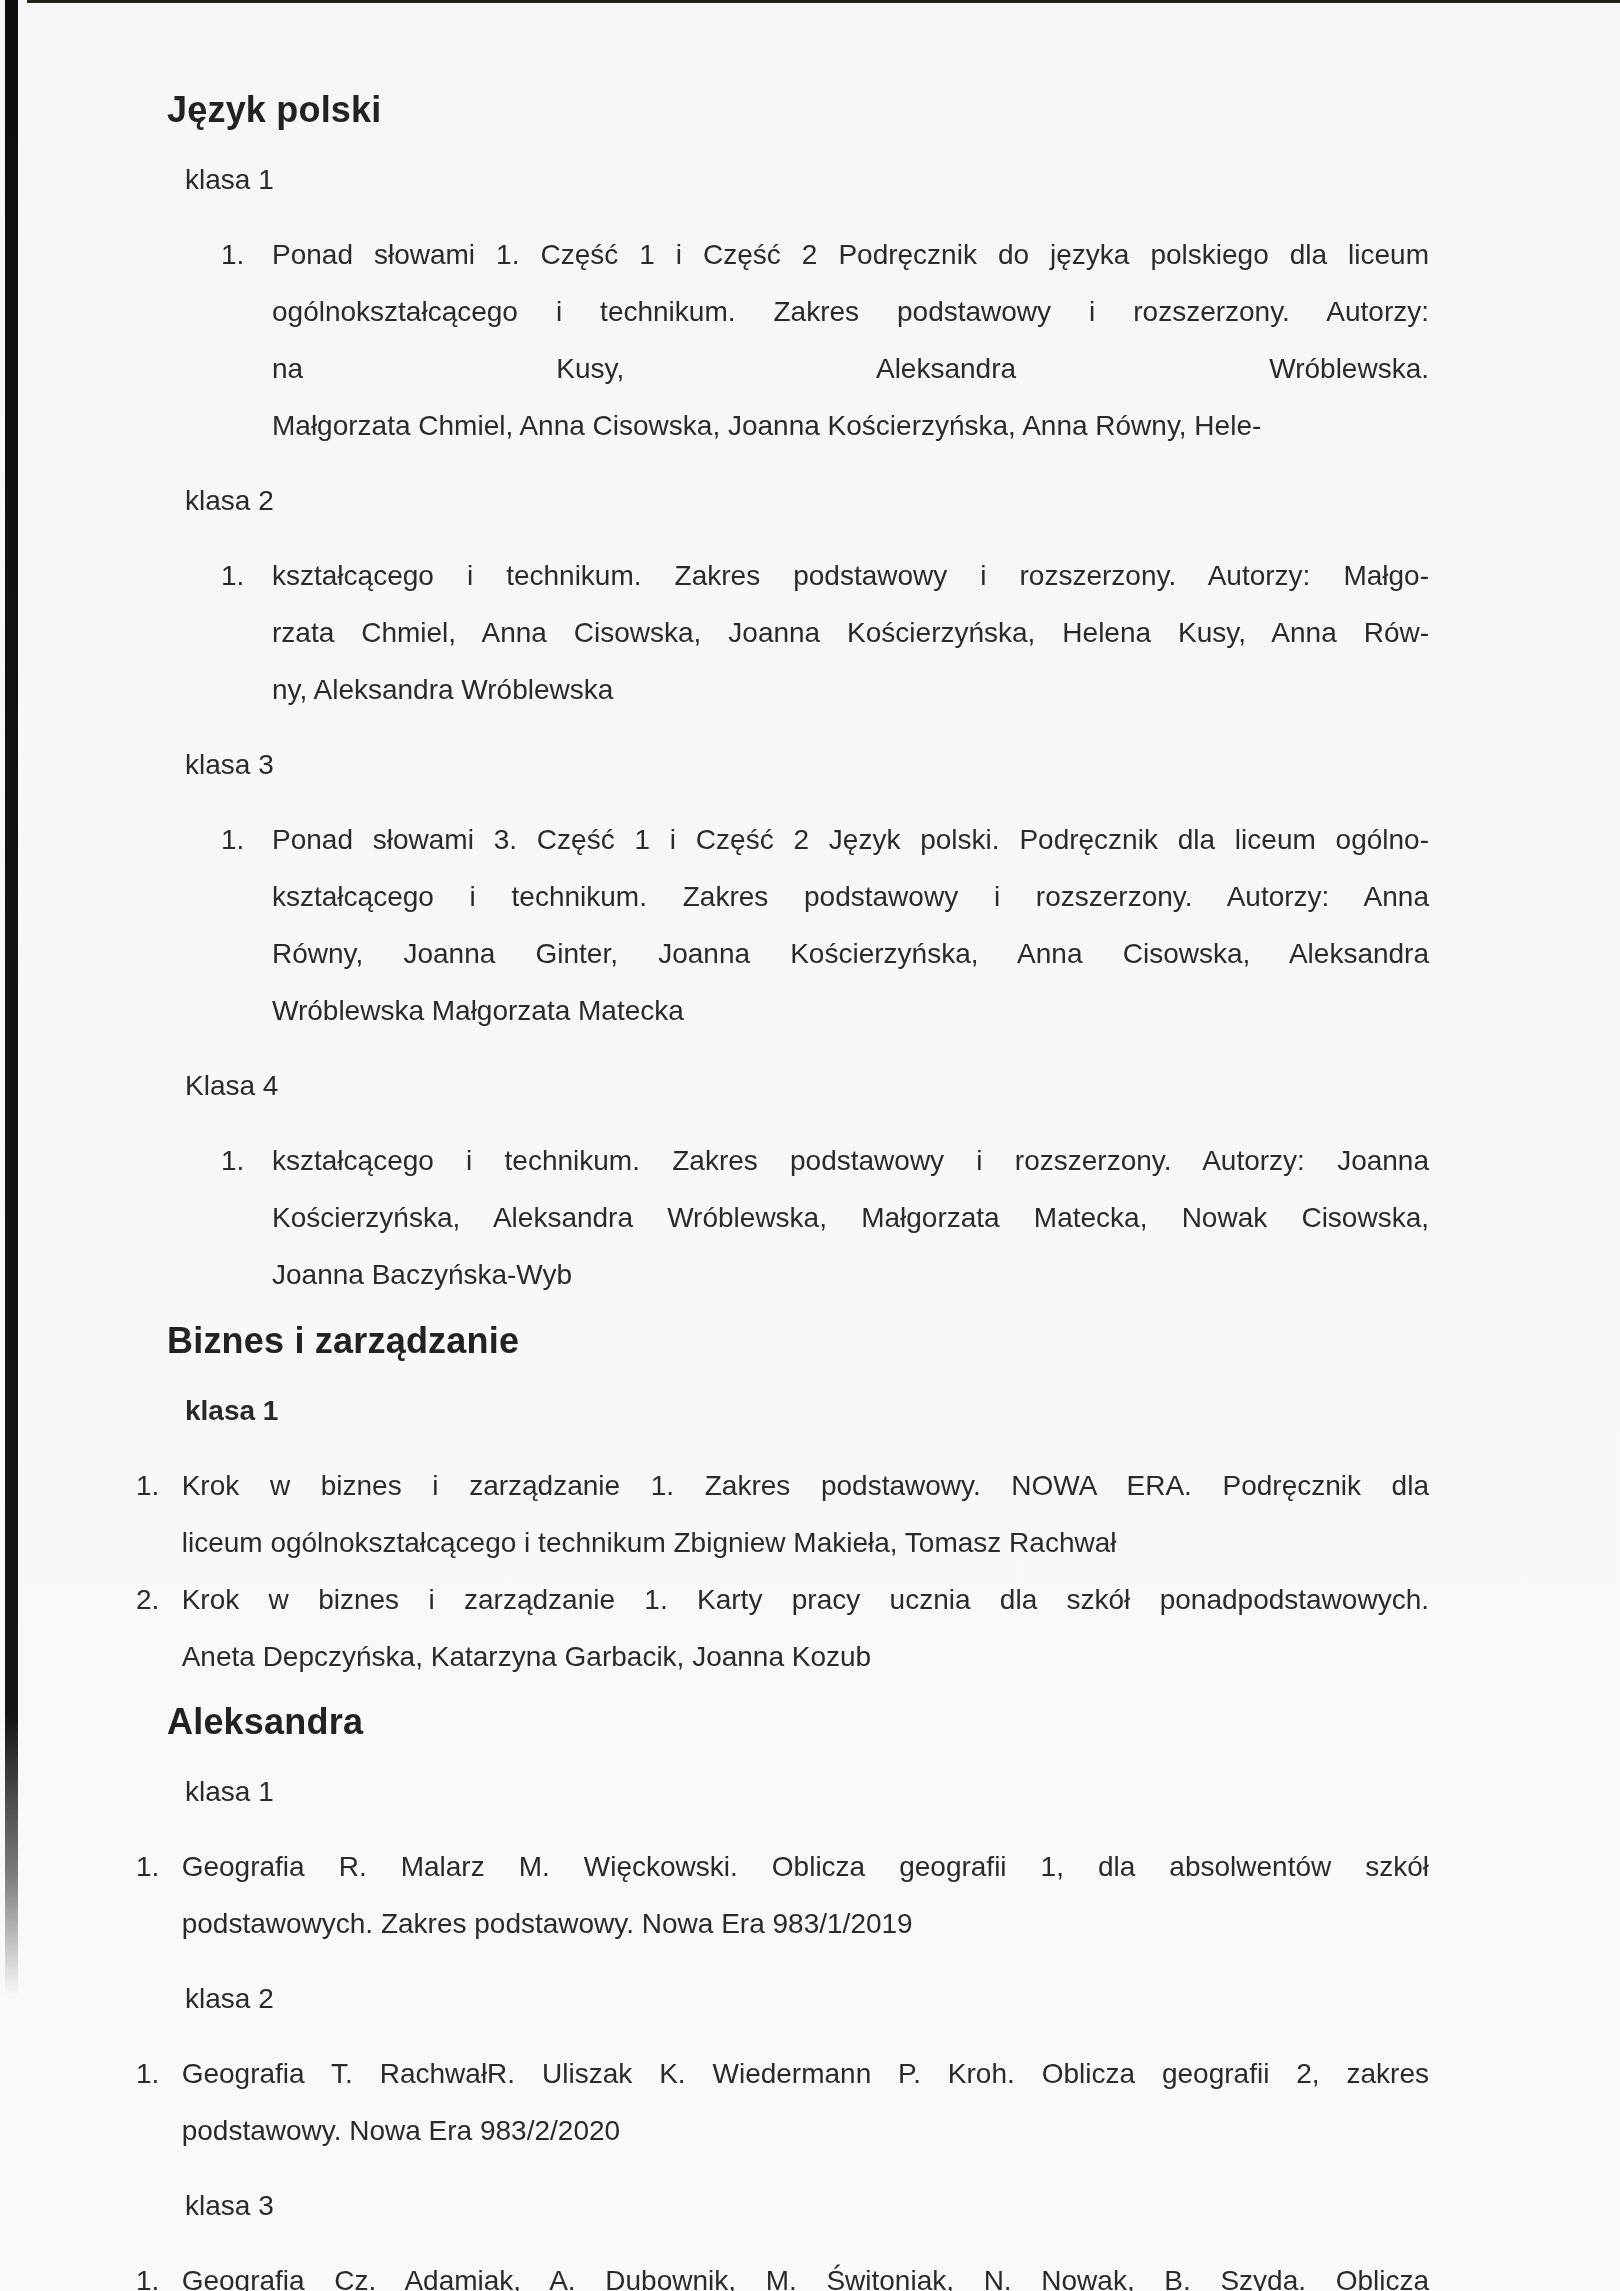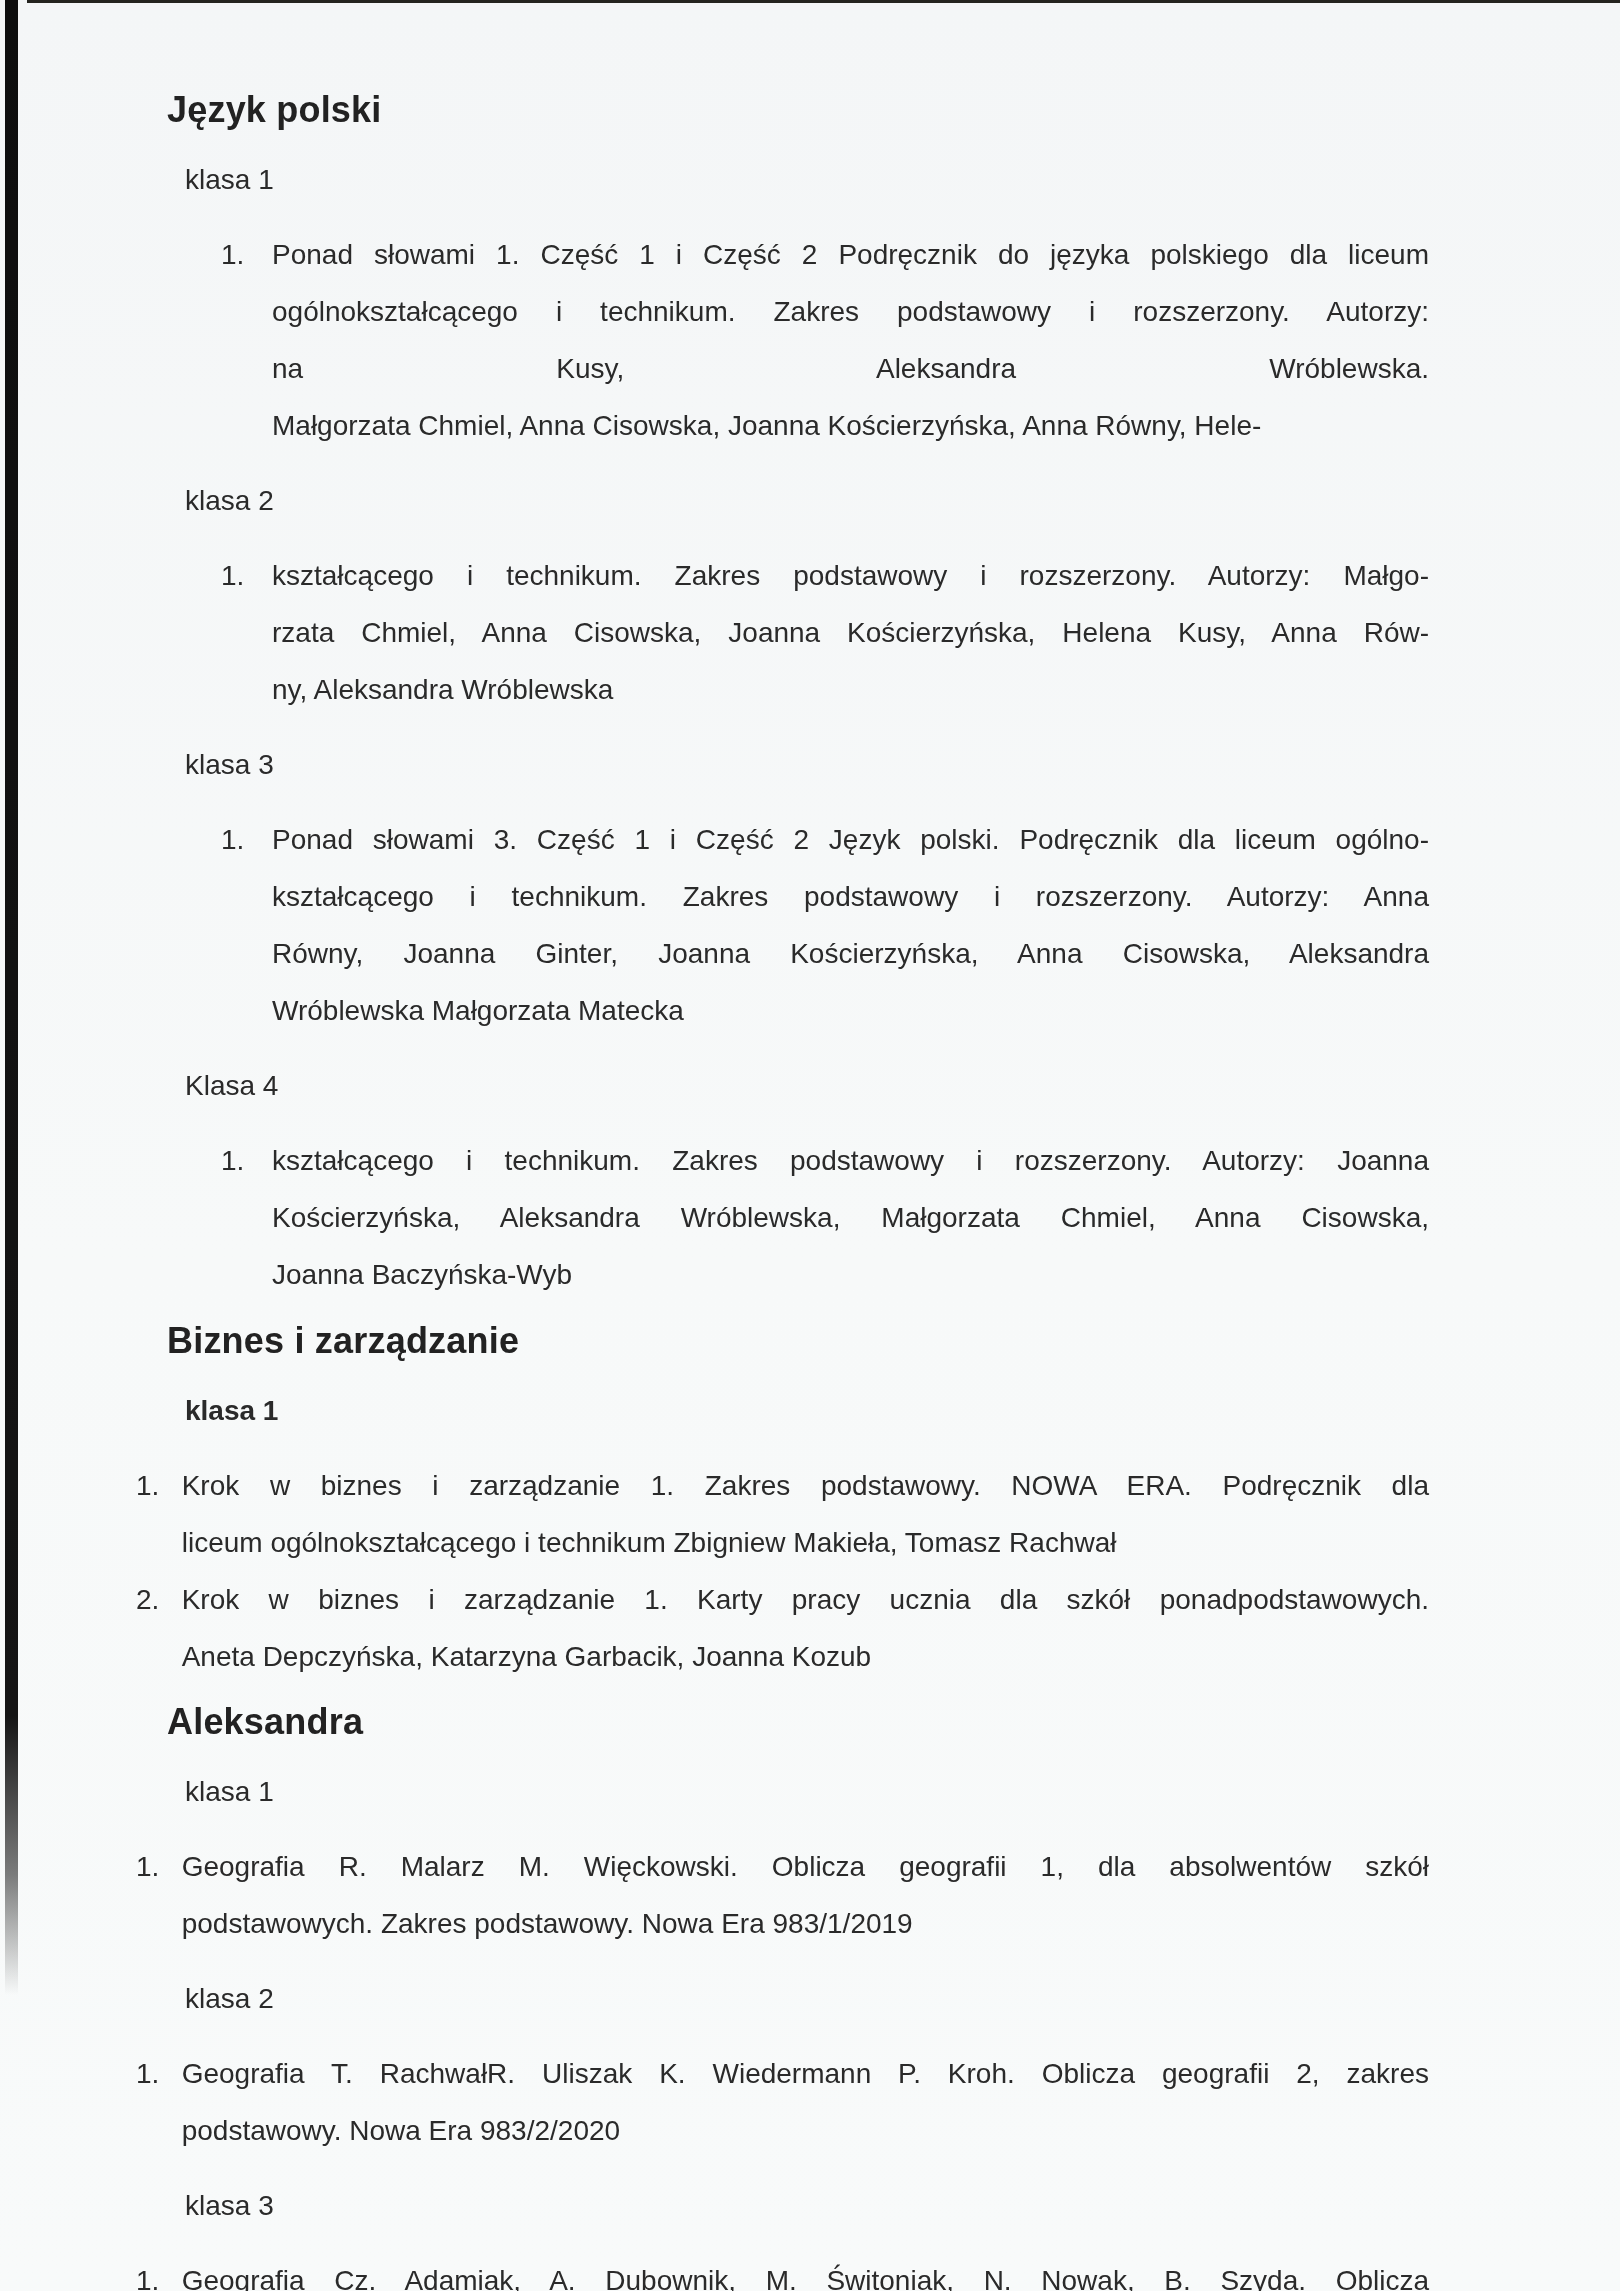--- a/index.html
+++ b/index.html
@@ -118,21 +118,21 @@
       <span class="line" style="display:block">Równy, Joanna Ginter, Joanna Kościerzyńska, Anna Cisowska, Aleksandra</span>
       <span class="line" style="display:block">Wróblewska Małgorzata Matecka</span>
     </li>
   </ol>
 
   <p class="klasa">Klasa 4</p>
   <ol class="books ol-indent">
     <li>
       <span class="num">1.</span>
       <span class="line" style="display:block">kształcącego i technikum. Zakres podstawowy i rozszerzony. Autorzy: Joanna</span>
-      <span class="line" style="display:block">Kościerzyńska, Aleksandra Wróblewska, Małgorzata Chmiel, Anna Cisowska,</span>
+      <span class="line" style="display:block">Kościerzyńska, Aleksandra Wróblewska, Małgorzata Matecka, Nowak Cisowska,</span>
       <span class="line" style="display:block">Joanna Baczyńska-Wyb</span>
     </li>
   </ol>
 
   <h1 class="section-heading">Biznes i zarządzanie</h1>
 
   <p class="klasa bold">klasa 1</p>
   <ol class="books ol-hang">
     <li>
       <span class="num">1.</span>

